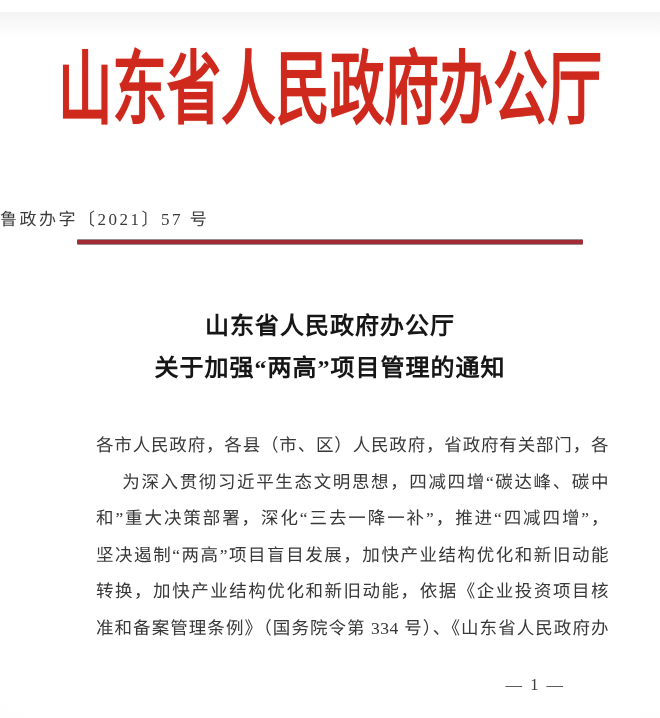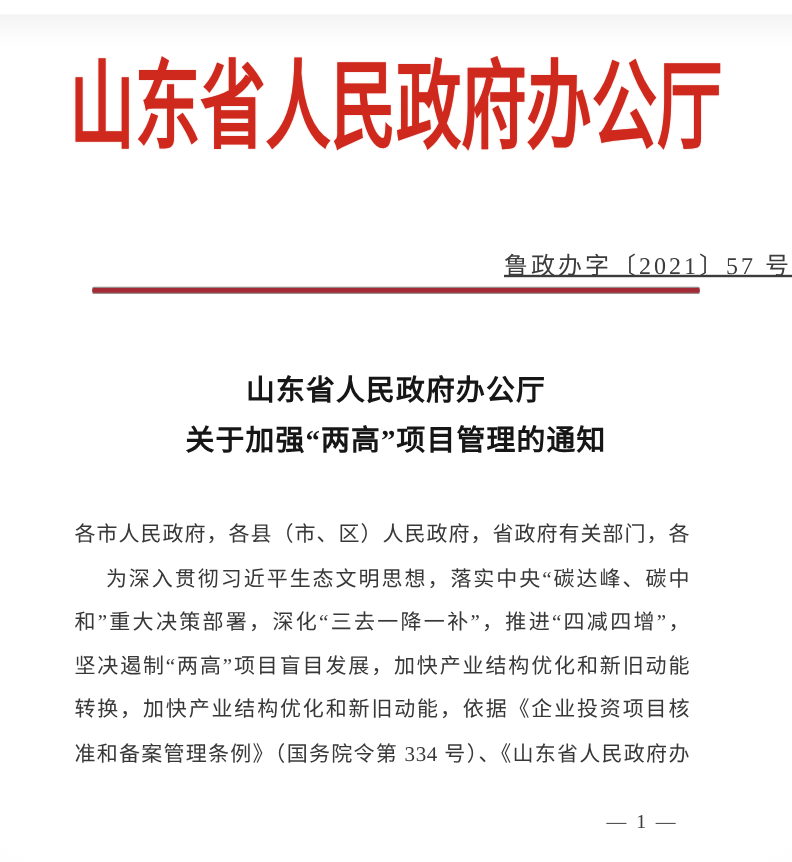--- a/index.html
+++ b/index.html
@@ -36,25 +36,24 @@
     white-space:nowrap;
     transform:scale(0.85,1.26);
     transform-origin:center top;
     text-shadow:0 0 1px rgba(190,30,20,.45);
   }
 
   
   .doc-number{
     position:absolute;
     top:193px; left:0; width:100%;
-    text-align:right;
-    font-size:20px;
+    text-align:left;
+    font-size:17px;
     letter-spacing:2.5px;
     color:#3c3c3c;
-    text-decoration:underline;
   }
 
   
   .red-rule{
     position:absolute;
     top:228px; left:77px;
     width:506px; height:4px;
     border-radius:1px;
     box-shadow:0 -1px 0 rgba(70,45,45,.55), 0 1px 0 rgba(70,45,45,.55);
   }
@@ -69,21 +68,21 @@
     font-size:24px;
     line-height:1.15;
     letter-spacing:1px;
   }
   .doc-title.line1{ top:301px; }
   .doc-title.line2{ top:343px; }
 
   
   .text-block{
     position:absolute;
-    top:415px; left:62px;
+    top:415px; left:96px;
     width:513px;
     font-size:17.5px;
     line-height:36.5px;
     color:#383838;
     letter-spacing:.5px;
   }
   .tline{
     width:100%;
     white-space:nowrap;
   }
@@ -115,21 +114,21 @@
 
   <div class="doc-number">鲁政办字〔2021〕57 号</div>
 
   <div class="red-rule" style="background: rgb(163, 43, 53);"></div>
 
   <div class="doc-title line1">山东省人民政府办公厅</div>
   <div class="doc-title line2">关于加强“两高”项目管理的通知</div>
 
   <div class="text-block">
     <div class="tline just">各市人民政府，各县（市、区）人民政府，省政府有关部门，各</div>
-    <div class="tline just indent">为深入贯彻习近平生态文明思想，落实中央“碳达峰、碳中</div>
+    <div class="tline just indent">为深入贯彻习近平生态文明思想，四减四增“碳达峰、碳中</div>
     <div class="tline just">和”重大决策部署，深化“三去一降一补”，推进“四减四增”，</div>
     <div class="tline just">坚决遏制“两高”项目盲目发展，加快产业结构优化和新旧动能</div>
     <div class="tline just">转换，加快产业结构优化和新旧动能，依据《企业投资项目核</div>
     <div class="tline just">准和备案管理条例》（国务院令第 334 号）、《山东省人民政府办</div>
   </div>
 
   <div class="page-number">— 1 —</div>
 
 </div>
 

